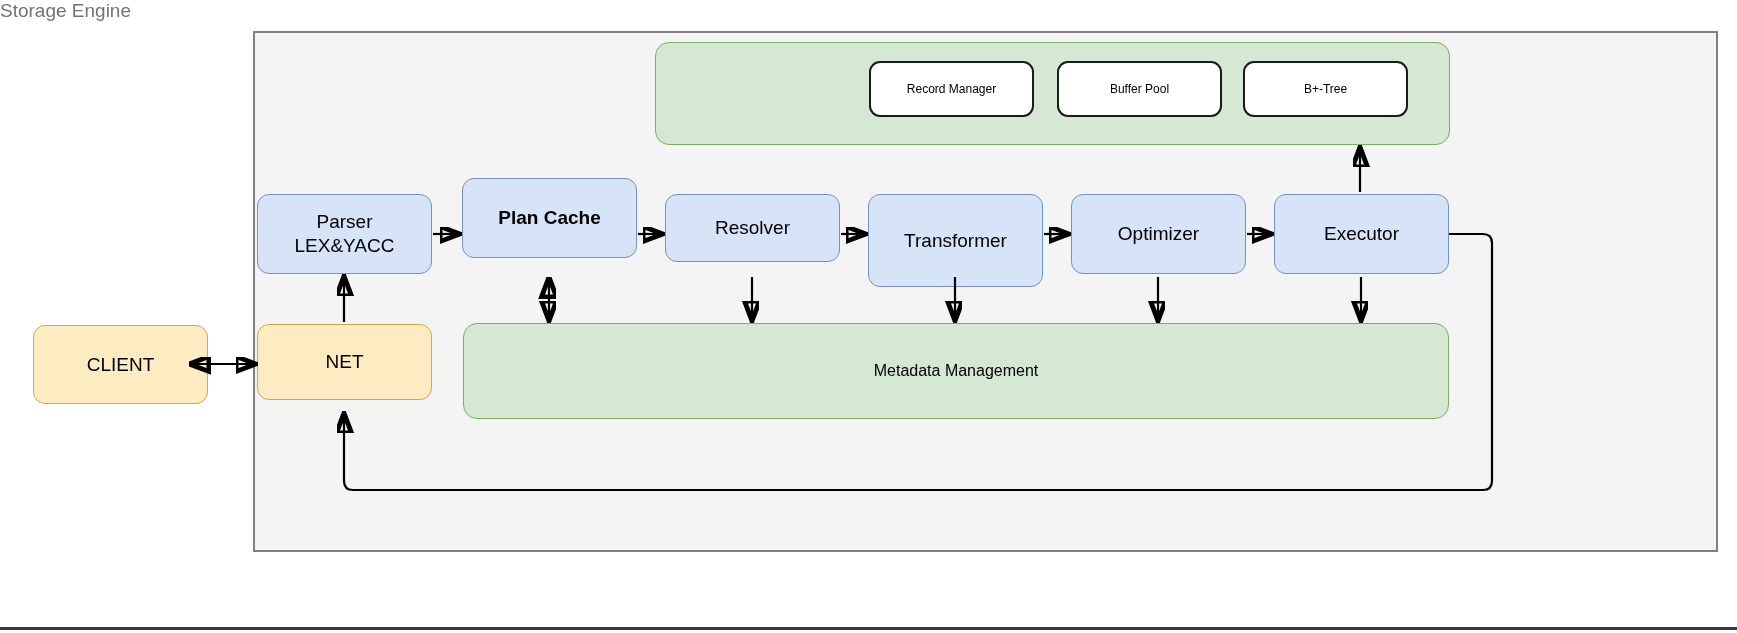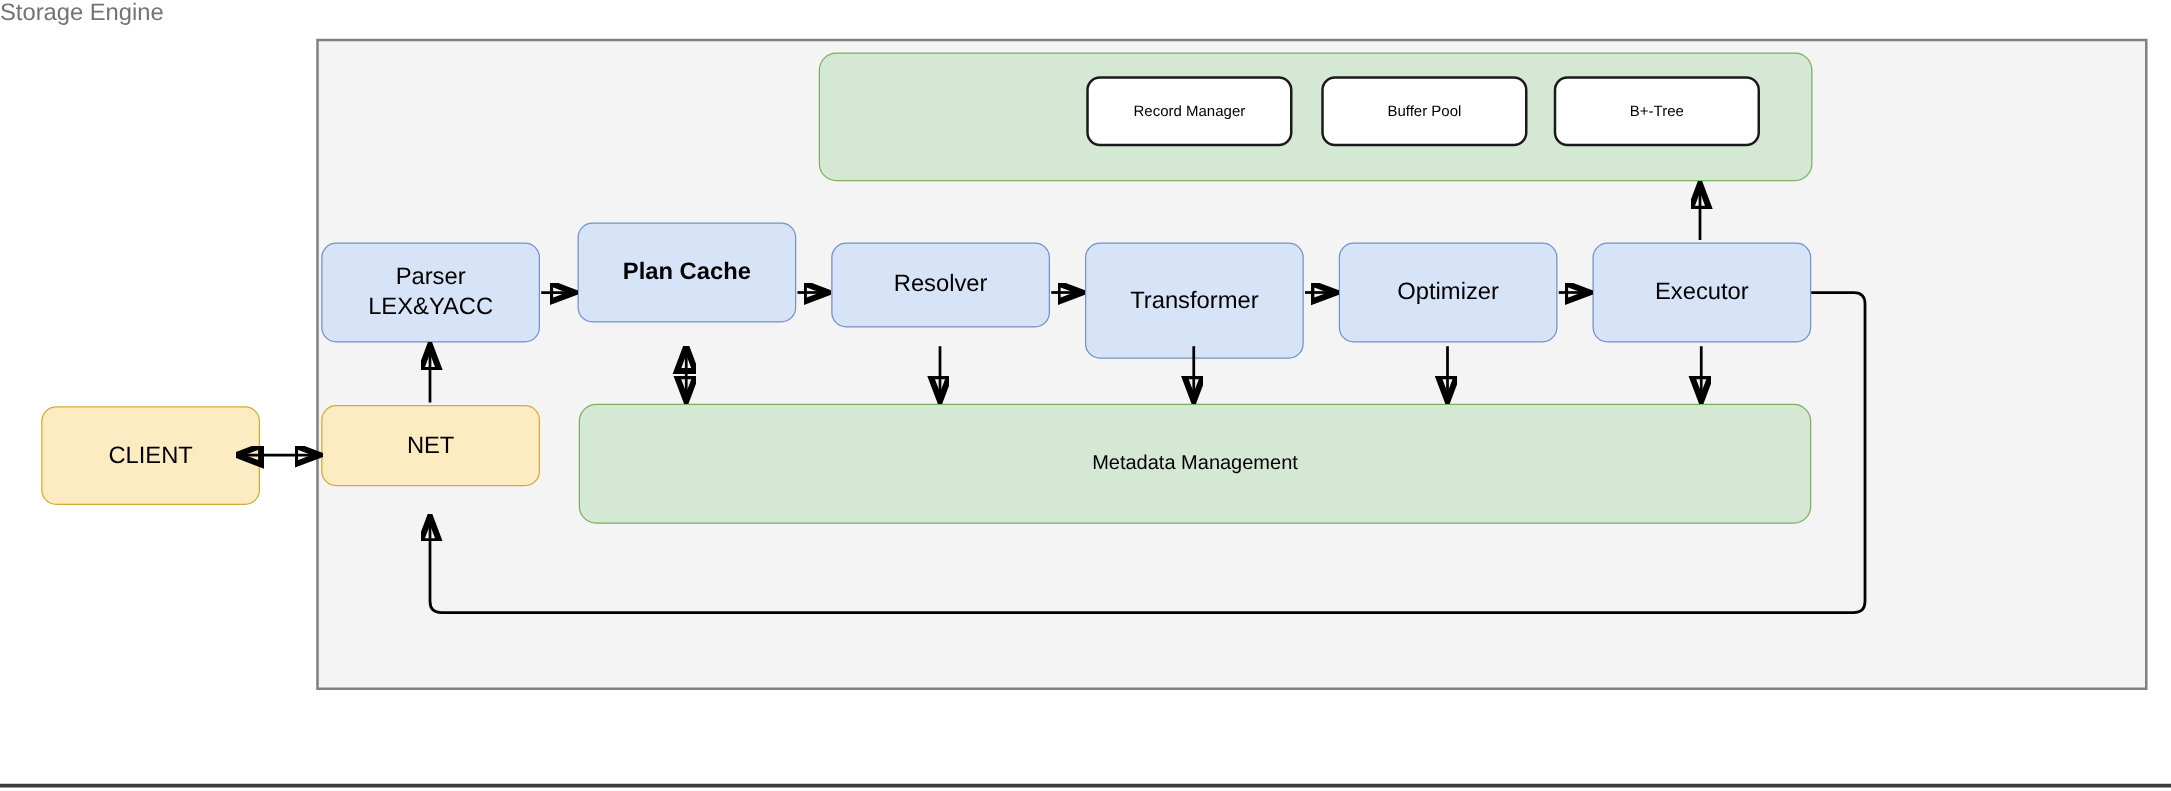--- a/index.html
+++ b/index.html
@@ -108,21 +108,21 @@
 <body>
 
 <div id="canvas">
 
   <div class="server-container"></div>
 
   <div class="node yellow" style="left:13px; top:325px; width:175px; height:79px;margin-left:20px;">
     <span class="node-label">CLIENT</span>
   </div>
 
-  <div class="node yellow" style="left:257px; top:324px; width:175px; height:65px;">
+  <div class="node yellow" style="left:257px; top:324px; width:175px; height:76px;">
     <span class="node-label">NET</span>
   </div>
 
   <div class="node green-group" style="left:655px; top:42px; width:795px; height:103px;"></div>
   <div class="group-title">Storage Engine</div>
 
   <div class="node white-sub" style="left:869px; top:61px; width:165px; height:56px;">
     <span class="node-label">Record Manager</span>
   </div>
   <div class="node white-sub" style="left:1057px; top:61px; width:165px; height:56px;">

